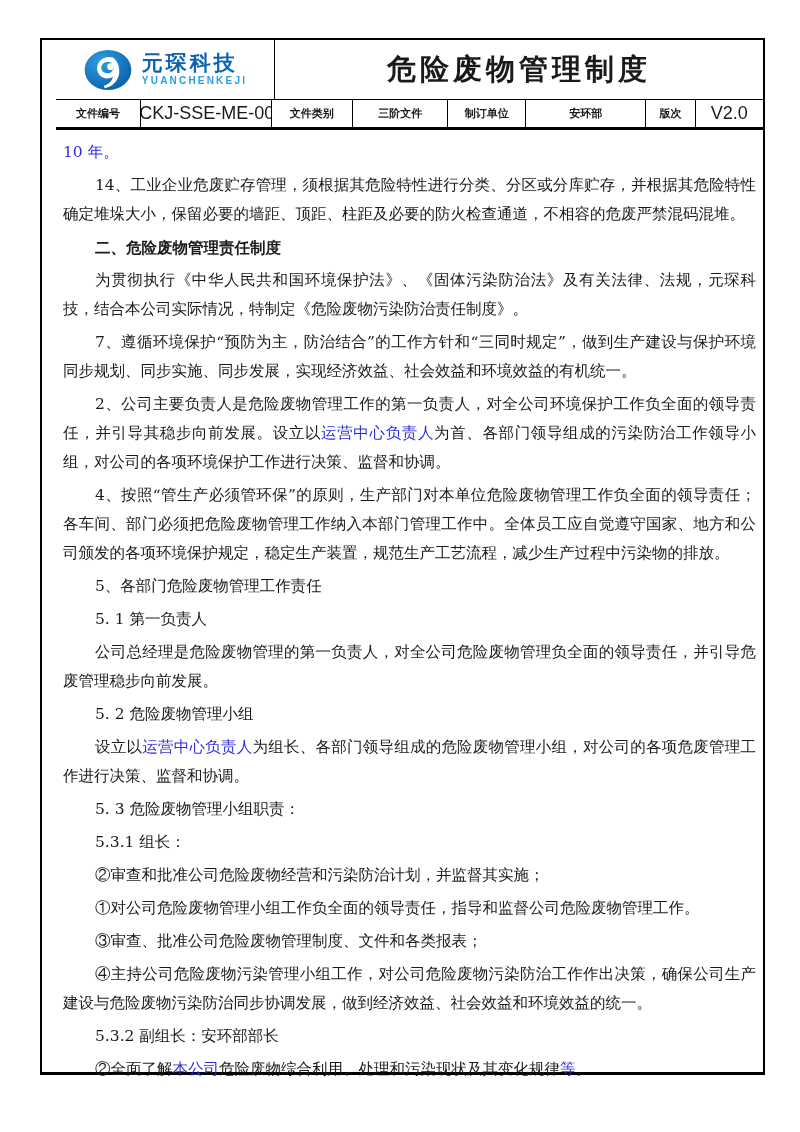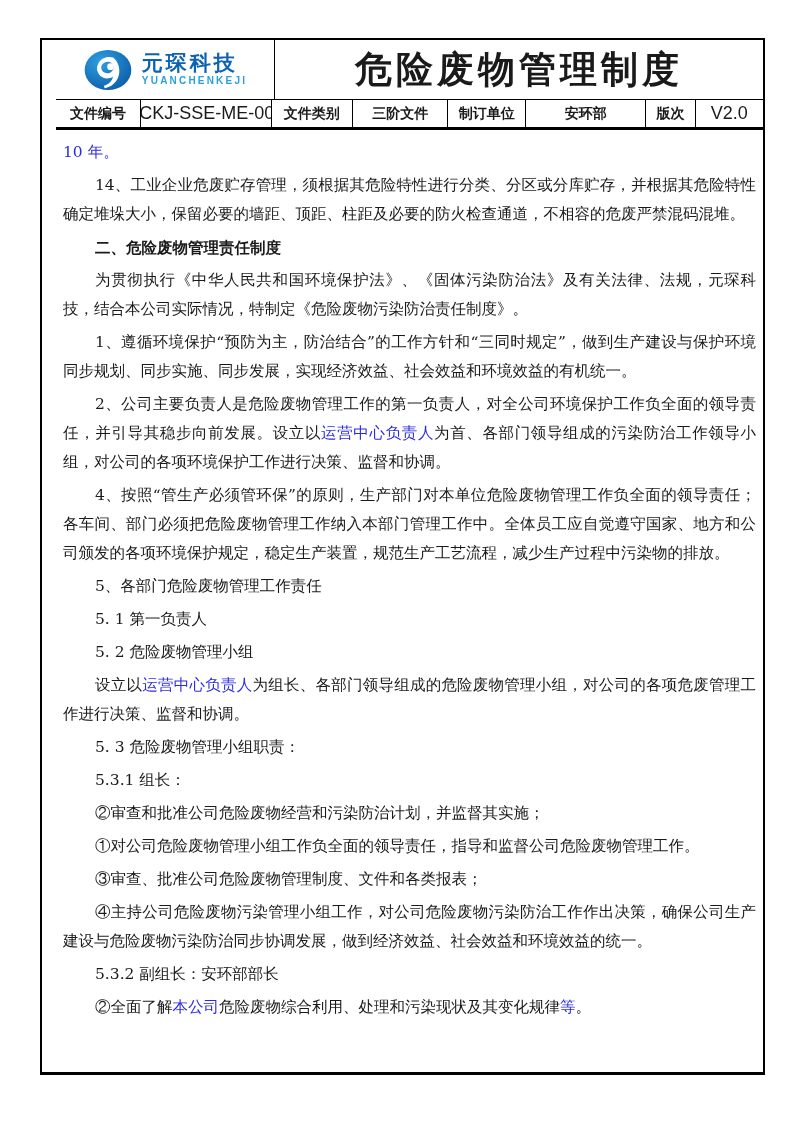--- a/index.html
+++ b/index.html
@@ -27,28 +27,28 @@
     font-size:21px;font-weight:bold;color:var(--logo-dark);
     letter-spacing:3px;font-family:"DejaVu Sans","Liberation Sans",sans-serif;
   }
   .brand-en{
     font-size:10px;font-weight:bold;color:var(--logo-light);
     letter-spacing:2.2px;margin-top:2px;
     font-family:"Liberation Sans",sans-serif;
   }
   .title-cell{
     flex:1;display:flex;align-items:center;justify-content:center;
-    font-size:37px;font-weight:bold;letter-spacing:4px;
+    font-size:29px;font-weight:bold;letter-spacing:4px;
   }
   
   .meta-row{display:flex;height:30px;border-bottom:3px solid var(--border);}
   .meta-cell{
     display:flex;align-items:center;justify-content:center;
     border-right:1px solid var(--border);
-    font-size:14px;font-weight:bold;white-space:nowrap;overflow:hidden;
+    font-size:11px;font-weight:bold;white-space:nowrap;overflow:hidden;
   }
   .meta-cell:last-child{border-right:none;}
   .meta-cell.latin{
     font-family:"Liberation Sans",sans-serif;font-weight:normal;font-size:18px;
   }
   .w1{width:12%}.w2{width:18.5%}.w3{width:11.5%}.w4{width:13.5%}
   .w5{width:11%}.w6{width:17%}.w7{width:7%}.w8{width:9.5%}
   
   .doc-body{
     padding:4px 3px 0 3px;
@@ -97,25 +97,26 @@
     <div class="meta-cell w6">安环部</div>
     <div class="meta-cell w7">版次</div>
     <div class="meta-cell w8 latin">V2.0</div>
   </div>
 
   <div class="doc-body">
       <p class="para"><span class="c-blue">10 年。</span></p>
       <p class="para indent"><span>14、工业企业危废贮存管理，须根据其危险特性进行分类、分区或分库贮存，并根据其危险特性确定堆垛大小，保留必要的墙距、顶距、柱距及必要的防火检查通道，不相容的危废严禁混码混堆。</span></p>
       <p class="para indent bold"><span>二、危险废物管理责任制度</span></p>
       <p class="para indent"><span>为贯彻执行《中华人民共和国环境保护法》、《固体污染防治法》及有关法律、法规，元琛科技，结合本公司实际情况，特制定《危险废物污染防治责任制度》。</span></p>
-      <p class="para indent"><span>1、遵循环境保护“预防为主，防治结合”的工作方针和“三同时规定”，做到生产建设与保护环境同步规划、同步实施、同步发展，实现经济效益、社会效益和环境效益的有机统一。</span></p>
+      <p class="para indent"><span>7、遵循环境保护“预防为主，防治结合”的工作方针和“三同时规定”，做到生产建设与保护环境同步规划、同步实施、同步发展，实现经济效益、社会效益和环境效益的有机统一。</span></p>
       <p class="para indent"><span>2、公司主要负责人是危险废物管理工作的第一负责人，对全公司环境保护工作负全面的领导责任，并引导其稳步向前发展。设立以</span><span class="c-blue">运营中心负责人</span><span>为首、各部门领导组成的污染防治工作领导小组，对公司的各项环境保护工作进行决策、监督和协调。</span></p>
       <p class="para indent"><span>4、按照“管生产必须管环保”的原则，生产部门对本单位危险废物管理工作负全面的领导责任；各车间、部门必须把危险废物管理工作纳入本部门管理工作中。全体员工应自觉遵守国家、地方和公司颁发的各项环境保护规定，稳定生产装置，规范生产工艺流程，减少生产过程中污染物的排放。</span></p>
       <p class="para indent"><span>5、各部门危险废物管理工作责任</span></p>
       <p class="para indent"><span>5. 1 第一负责人</span></p>
+      <p class="para indent"><span>公司总经理是危险废物管理的第一负责人，对全公司危险废物管理负全面的领导责任，并引导危废管理稳步向前发展。</span></p>
       <p class="para indent"><span>5. 2 危险废物管理小组</span></p>
       <p class="para indent"><span>设立以</span><span class="c-blue">运营中心负责人</span><span>为组长、各部门领导组成的危险废物管理小组，对公司的各项危废管理工作进行决策、监督和协调。</span></p>
       <p class="para indent"><span>5. 3 危险废物管理小组职责：</span></p>
       <p class="para indent"><span>5.3.1 组长：</span></p>
       <p class="para indent"><span>②审查和批准公司危险废物经营和污染防治计划，并监督其实施；</span></p>
       <p class="para indent"><span>①对公司危险废物管理小组工作负全面的领导责任，指导和监督公司危险废物管理工作。</span></p>
       <p class="para indent"><span>③审查、批准公司危险废物管理制度、文件和各类报表；</span></p>
       <p class="para indent"><span>④主持公司危险废物污染管理小组工作，对公司危险废物污染防治工作作出决策，确保公司生产建设与危险废物污染防治同步协调发展，做到经济效益、社会效益和环境效益的统一。</span></p>
       <p class="para indent"><span>5.3.2 副组长：安环部部长</span></p>
       <p class="para indent"><span>②全面了解</span><span class="c-blue">本公司</span><span>危险废物综合利用、处理和污染现状及其变化规律</span><span class="c-blue">等</span><span>。</span></p>

